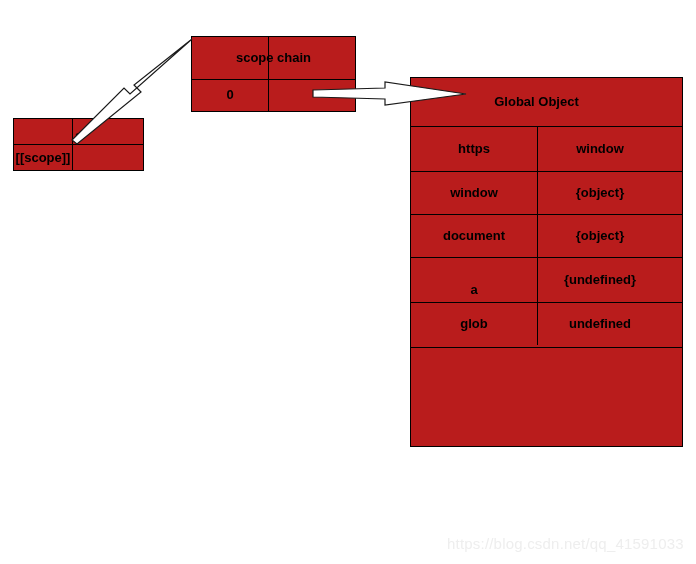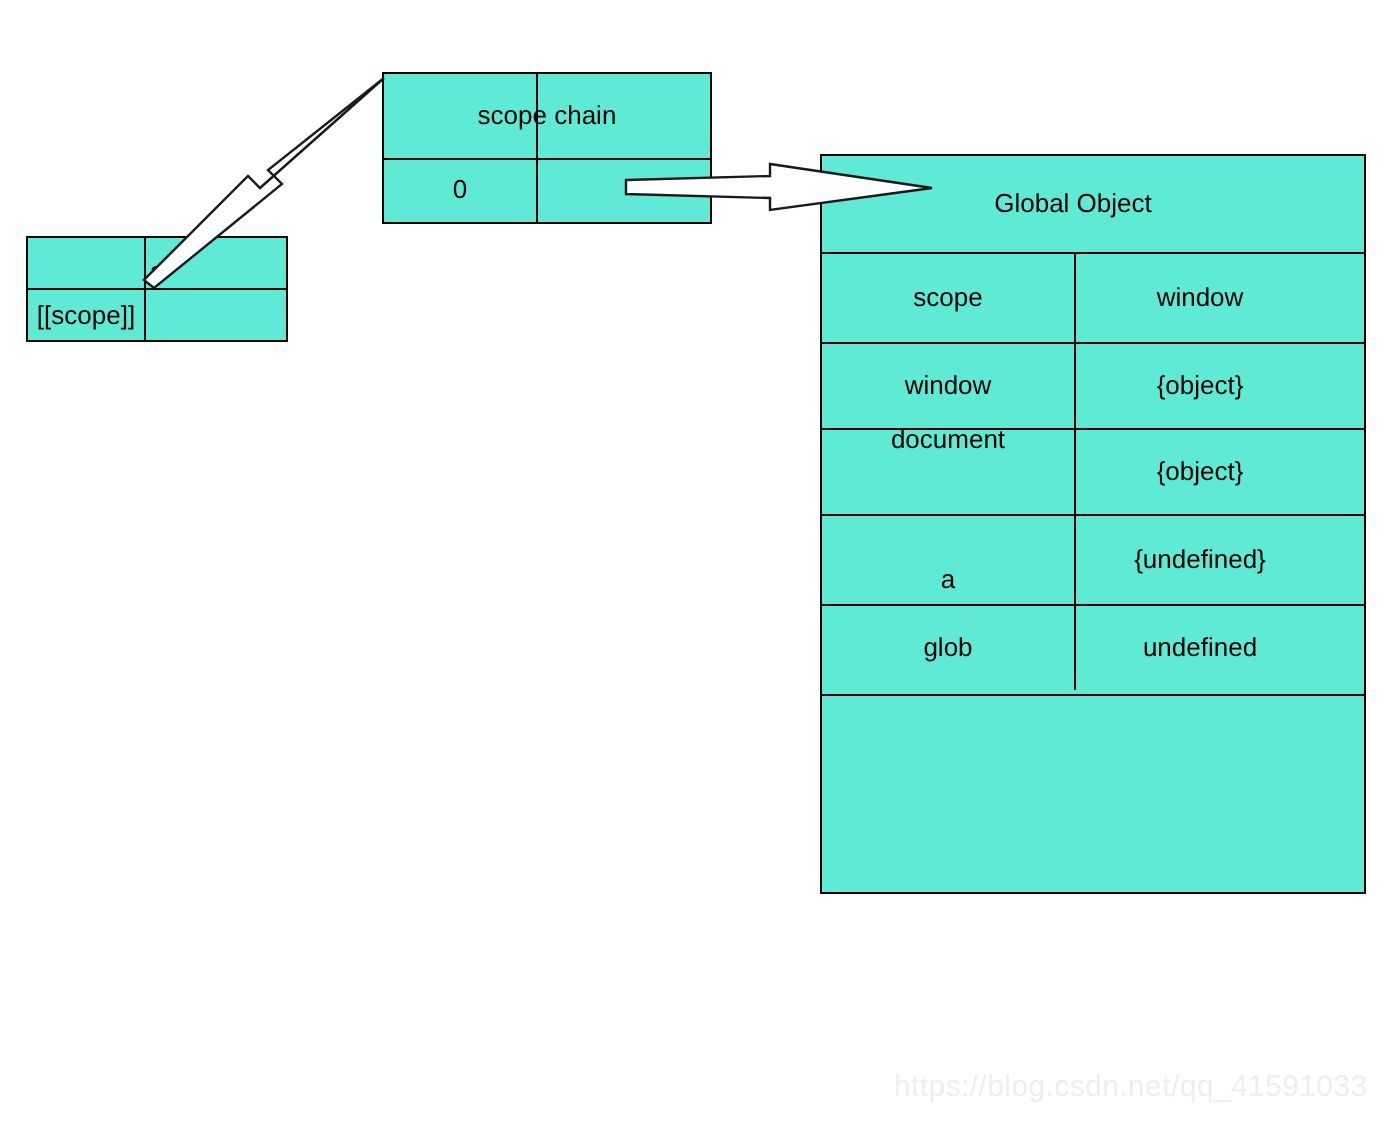--- a/index.html
+++ b/index.html
@@ -23,21 +23,22 @@
     top: 0;
     width: 696px;
     height: 564px;
   }
 
   
   .box {
     position: absolute;
     box-sizing: border-box;
     border: 1px solid #000000;
-    background: #5eead4;
+    background: #b91c1c;
+    font-weight: bold;
   }
   .hline {
     position: absolute;
     left: 0;
     right: 0;
     height: 0;
     border-top: 1px solid #000000;
   }
   .vline {
     position: absolute;
@@ -193,27 +194,27 @@
     <div class="hline go-row-line-1"></div>
     <div class="hline go-row-line-2"></div>
     <div class="hline go-row-line-3"></div>
     <div class="hline go-row-line-4"></div>
     <div class="hline go-row-line-5"></div>
     <div class="hline go-row-line-6"></div>
     <div class="vline col-split"></div>
 
     <div class="cell-text" id="global-object-title">Global Object</div>
 
-    <div class="cell-text go-key" style="top:49px;">scope</div>
+    <div class="cell-text go-key" style="top:49px;">https</div>
     <div class="cell-text go-val" style="top:49px;">window</div>
 
     <div class="cell-text go-key" style="top:93px;">window</div>
     <div class="cell-text go-val" style="top:93px;">{object}</div>
 
-    <div class="cell-text go-key" style="top:120px;">document</div>
+    <div class="cell-text go-key" style="top:136px;">document</div>
     <div class="cell-text go-val" style="top:136px;">{object}</div>
 
     <div class="cell-text go-key" style="top:180px; align-items:flex-end; padding-bottom:6px; box-sizing:border-box;">a</div>
     <div class="cell-text go-val" style="top:180px;">{undefined}</div>
 
     <div class="cell-text go-key" style="top:224px;">glob</div>
     <div class="cell-text go-val" style="top:224px;">undefined</div>
 
     <div class="cell-text" style="left:0; top:269px; width:251px; height:99px;"></div>
   </div>

